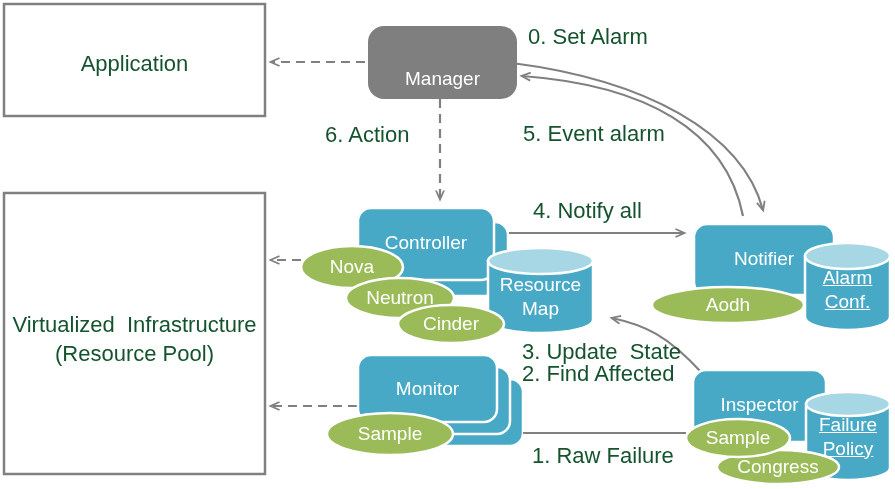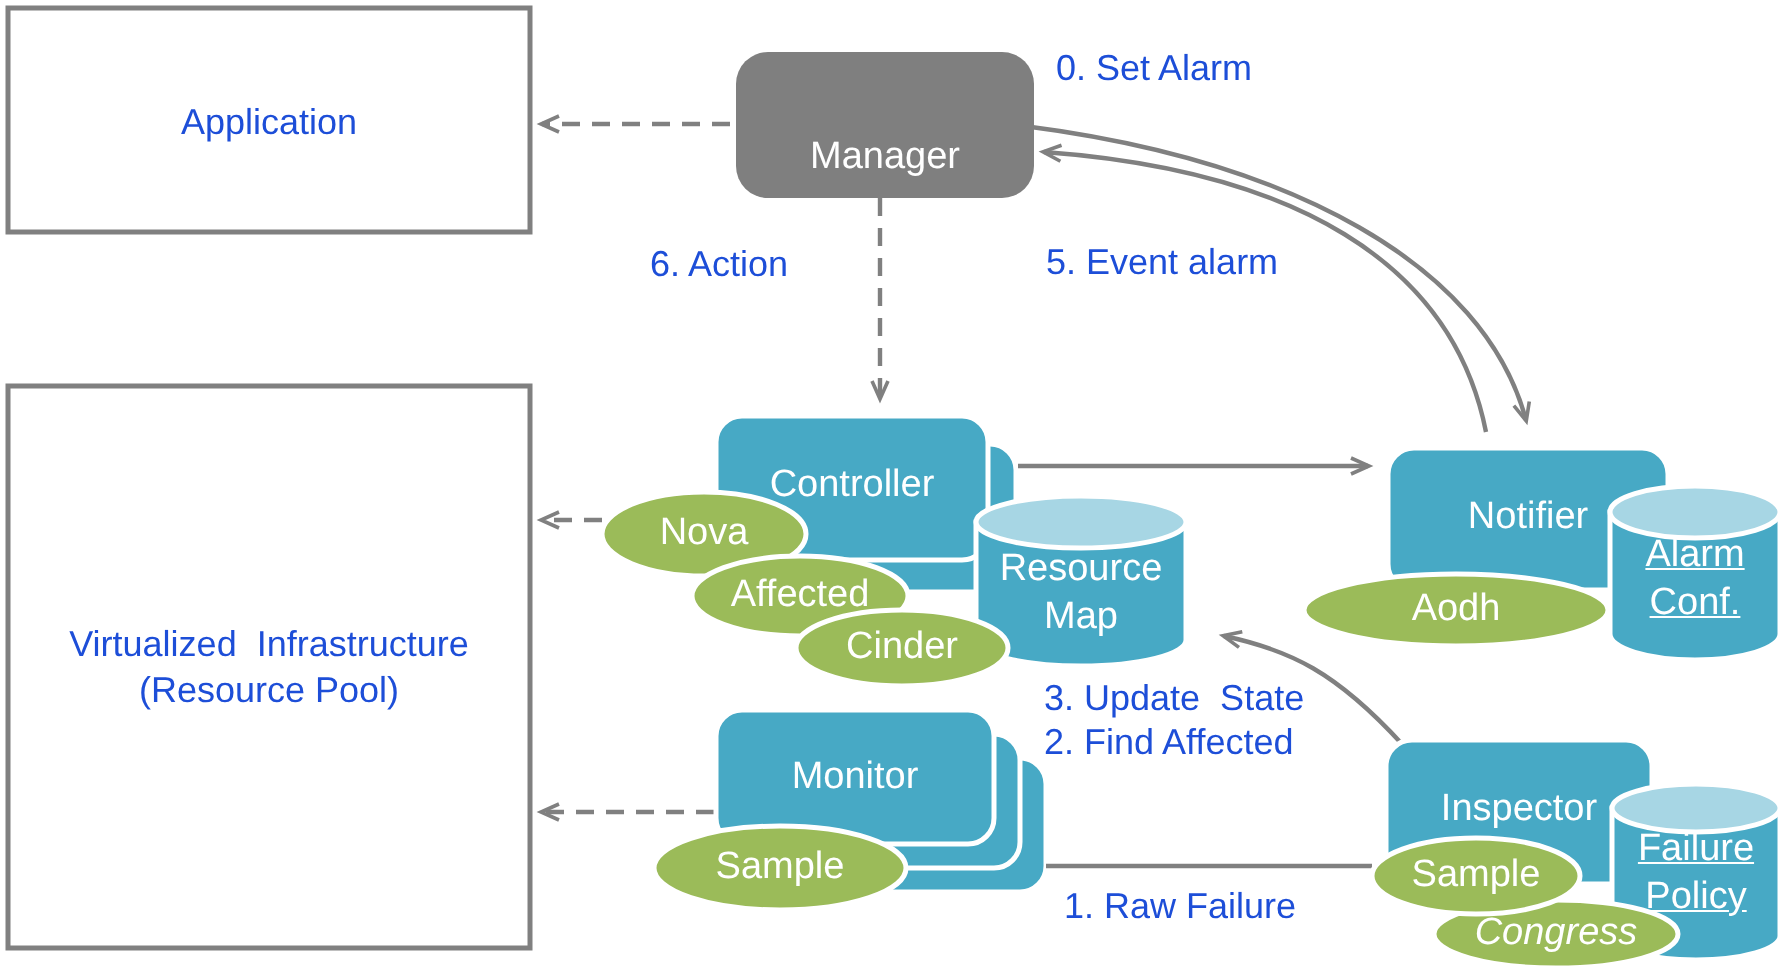--- a/index.html
+++ b/index.html
@@ -2,21 +2,21 @@
 <html><head>
 <meta charset="utf-8">
 <style>
   html,body{margin:0;padding:0;background:#fff;}
   .stage{
     position:relative;width:895px;height:489px;background:#fff;overflow:hidden;
     font-family:"Liberation Sans",sans-serif;
   }
   .stage svg{position:absolute;left:0;top:0;}
   .label{
-    position:absolute;color:#1d4ed8;font-size:18px;line-height:1.2;
+    position:absolute;color:#14532d;font-size:22px;line-height:1.2;
     white-space:pre-wrap;pointer-events:none;
   }
   .label.center{text-align:center;}
   .label.white{color:#ffffff;font-size:19px;}
 </style>
 </head>
 <body>
 
 <div class="stage">
 
@@ -87,20 +87,21 @@
 (Resource Pool)</div>
 
   <div class="label white center" style="left:368px;top:68px;width:149px;">Manager</div>
 
   <div class="label" style="left:528px;top:24px;">0. Set Alarm</div>
 
   <div class="label" style="left:325px;top:122px;">6. Action</div>
 
   <div class="label" style="left:523px;top:121px;">5. Event alarm</div>
 
+  <div class="label" style="left:533px;top:198px;">4. Notify all</div>
 
   <div class="label" style="left:522px;top:339px;">3. Update  State</div>
 
   <div class="label" style="left:522px;top:361px;">2. Find Affected</div>
 
   <div class="label" style="left:532px;top:443px;">1. Raw Failure</div>
 
   <div class="label white center" style="left:358px;top:232px;width:136px;">Controller</div>
 
   <div class="label white center" style="left:358px;top:378px;width:139px;">Monitor</div>
@@ -113,25 +114,25 @@
 Map</div>
 
   <div class="label white center" style="left:805px;top:266px;width:85px;line-height:1.25;text-decoration:underline;">Alarm
 Conf.</div>
 
   <div class="label white center" style="left:806px;top:413px;width:84px;line-height:1.25;text-decoration:underline;">Failure
 Policy</div>
 
   <div class="label white center" style="left:301px;top:256px;width:102px;">Nova</div>
 
-  <div class="label white center" style="left:346px;top:287px;width:108px;">Affected</div>
+  <div class="label white center" style="left:346px;top:287px;width:108px;">Neutron</div>
 
   <div class="label white center" style="left:398px;top:313px;width:106px;">Cinder</div>
 
   <div class="label white center" style="left:652px;top:294px;width:152px;">Aodh</div>
 
   <div class="label white center" style="left:327px;top:423px;width:126px;">Sample</div>
 
   <div class="label white center" style="left:686px;top:427px;width:104px;">Sample</div>
 
-  <div class="label white center" style="left:717px;top:456px;width:122px;font-style:italic;">Congress</div>
+  <div class="label white center" style="left:717px;top:456px;width:122px;">Congress</div>
 
 </div>
 
 </body></html>

